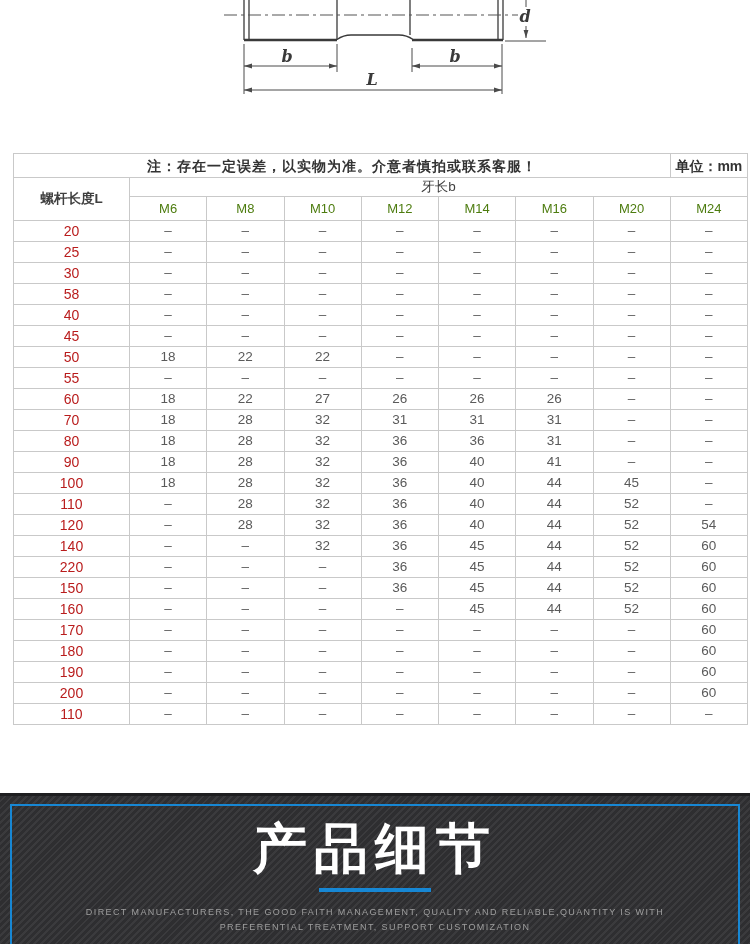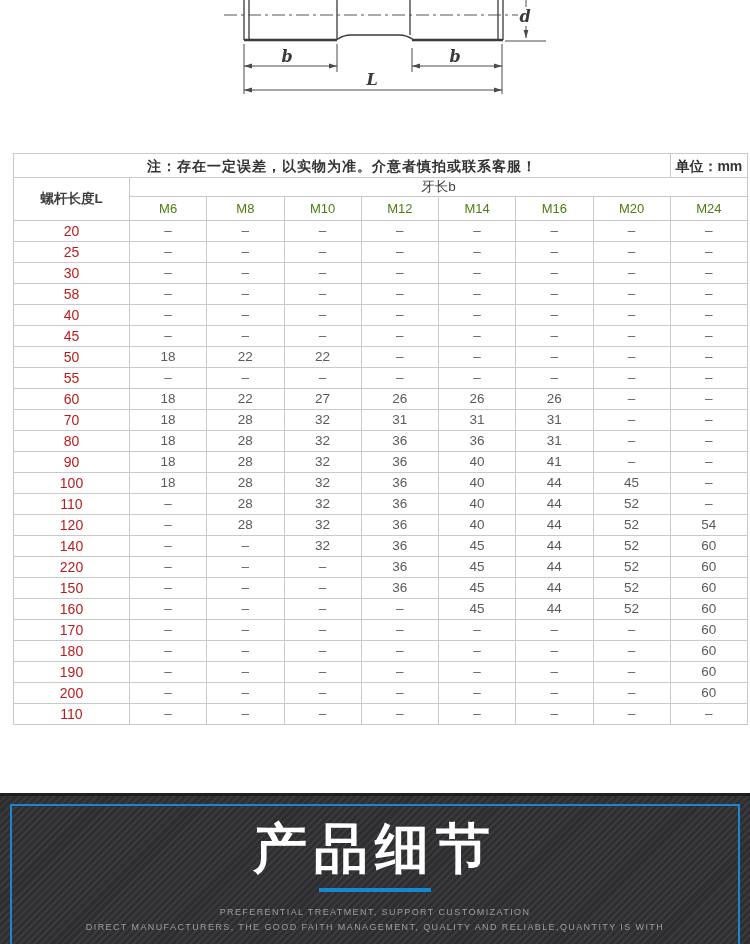--- a/index.html
+++ b/index.html
@@ -400,17 +400,17 @@
 </table>
 
 <div class="banner">
   <div class="texture"></div>
   <div class="top-edge"></div>
   <div class="banner-frame" style="border-color: rgb(23, 135, 212);"></div>
   <div class="banner-content">
     <div class="banner-title">产品细节</div>
     <div class="banner-underline" style="background: rgb(23, 135, 212);"></div>
     <div class="banner-caption">
+      <div>DIRECT MANUFACTURERS, THE GOOD FAITH MANAGEMENT, QUALITY AND RELIABLE,QUANTITY IS WITH</div>
       <div>PREFERENTIAL TREATMENT, SUPPORT CUSTOMIZATION</div>
-      <div>DIRECT MANUFACTURERS, THE GOOD FAITH MANAGEMENT, QUALITY AND RELIABLE,QUANTITY IS WITH</div>
     </div>
   </div>
 </div>
 
 </body></html>

